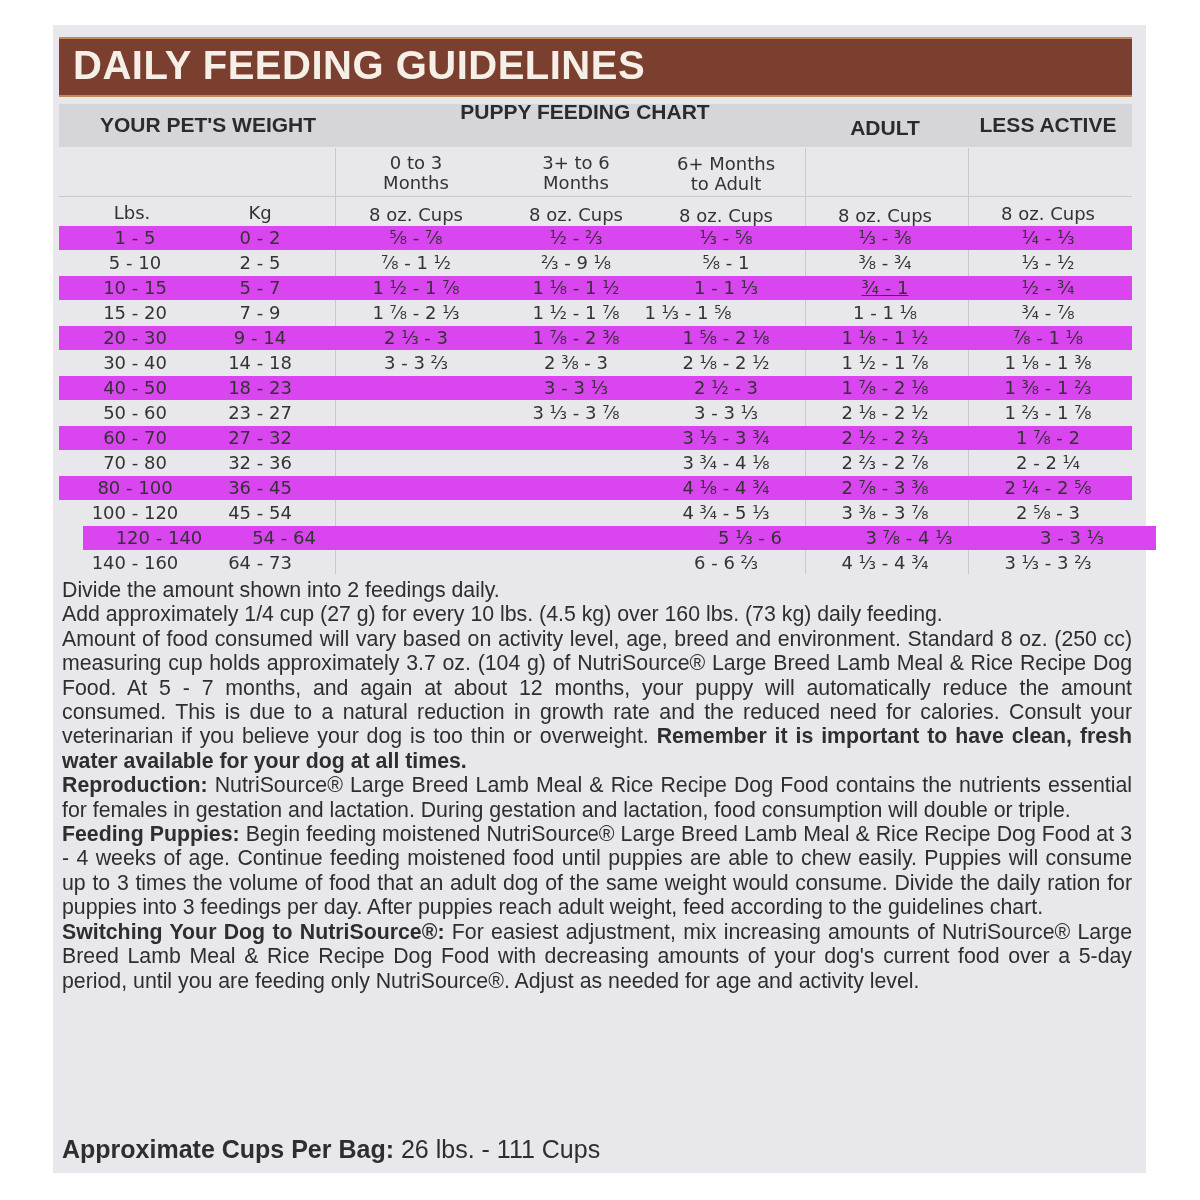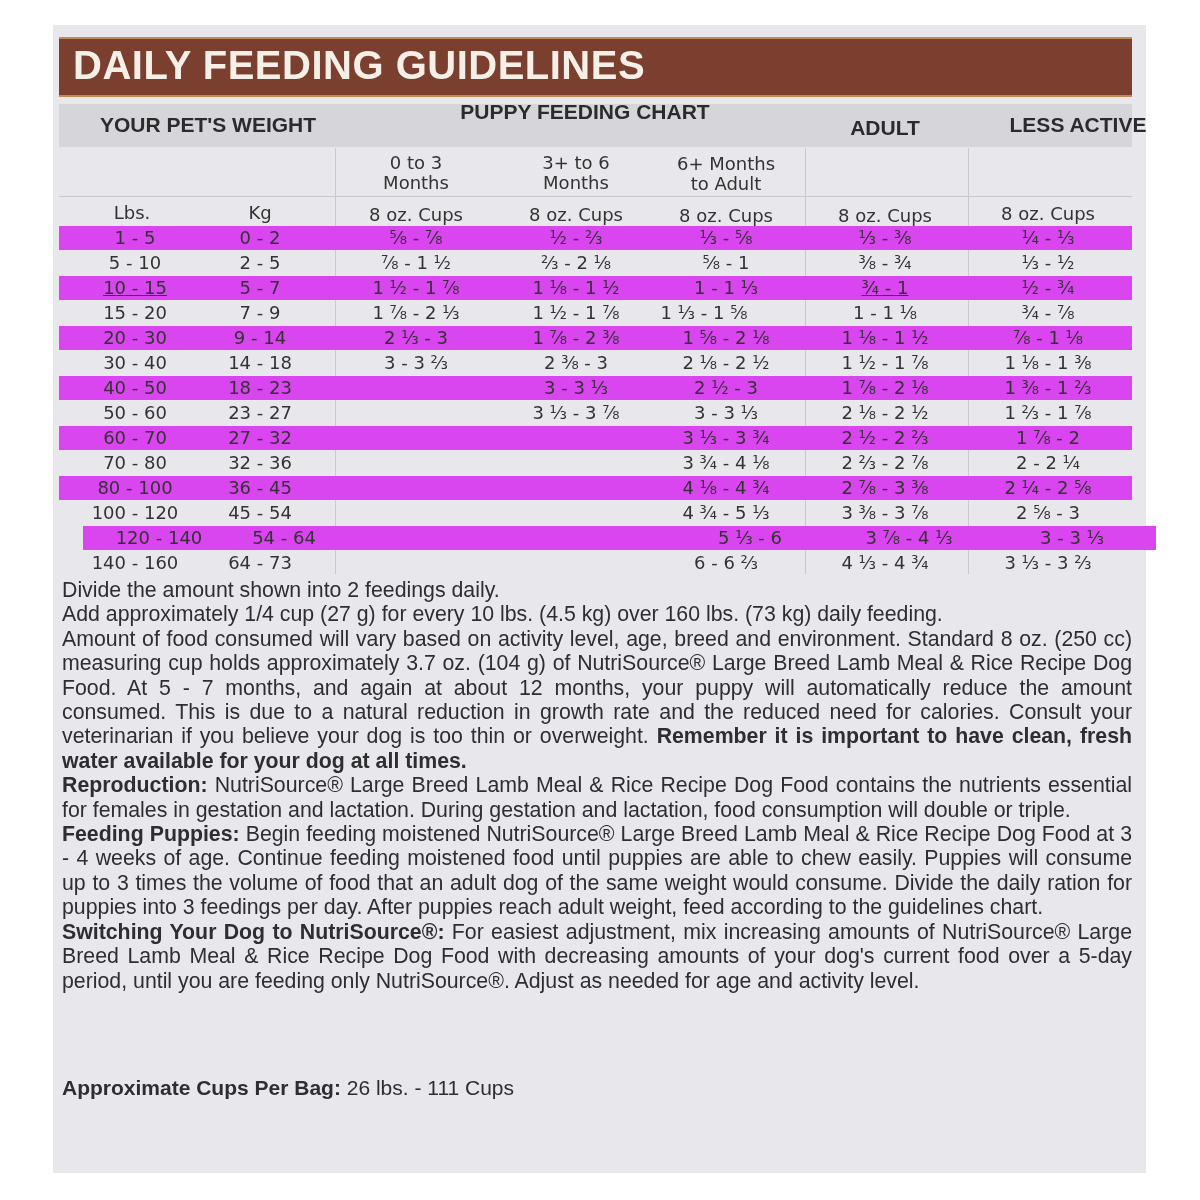--- a/index.html
+++ b/index.html
@@ -11,36 +11,36 @@
   .col-head { position: absolute; top: 113px; font-family: "Liberation Sans", sans-serif; font-weight: bold; font-size: 21px; color: #2b2b2d; white-space: nowrap; transform: translateX(-50%); }
   .vline { position: absolute; width: 1px; background: #c9c8cc; }
   .hline { position: absolute; height: 1px; background: #c9c8cc; }
   .sub-head { position: absolute; font-size: 18px; line-height: 20px; color: #333; text-align: center; transform: translateX(-50%); white-space: nowrap; }
   .row { position: absolute; left: 59px; width: 1073px; height: 24px; }
   .row.shade { background: #d946ef; }
   .cell { position: absolute; top: 0; height: 24px; line-height: 24px; font-size: 18px; color: #333; white-space: nowrap; transform: translateX(-50%); }
   .notes { position: absolute; left: 62px; top: 578px; width: 1070px; font-family: "Liberation Sans", sans-serif; font-size: 21.3px; line-height: 24.4px; color: #2e2e30; }
   .notes p { margin: 0; text-align: justify; text-align-last: left; }
   .notes b { font-weight: bold; }
-  .cups { position: absolute; left: 62px; top: 1076px; font-family: "Liberation Sans", sans-serif; font-size: 21px; color: #2e2e30; white-space: nowrap; }
+  .cups { position: absolute; left: 62px; top: 1135px; font-family: "Liberation Sans", sans-serif; font-size: 25px; color: #2e2e30; white-space: nowrap; }
 </style>
 </head>
 <body>
 
 <div class="panel"></div>
 
 <div class="title-bar">
   <span>DAILY FEEDING GUIDELINES</span>
 </div>
 
 <div class="col-head-band"></div>
 <div class="col-head" style="left:208px;">YOUR PET'S WEIGHT</div>
 <div class="col-head" style="left:585px;top:100px;">PUPPY FEEDING CHART</div>
 <div class="col-head" style="left:885px;top:116px;">ADULT</div>
-<div class="col-head" style="left:1048px;margin-left:30px;">LESS ACTIVE</div>
+<div class="col-head" style="left:1048px;">LESS ACTIVE</div>
 
 <div class="vline" style="left:335px;top:148px;height:426px;"></div>
 <div class="vline" style="left:805px;top:148px;height:426px;"></div>
 <div class="vline" style="left:968px;top:148px;height:426px;"></div>
 <div class="hline" style="left:59px;top:196px;width:1073px;"></div>
 
 <div class="sub-head" style="left:416px;top:153px;">
   <div>0 to 3</div>
   <div>Months</div>
 </div>
@@ -68,40 +68,40 @@
       <div class="cell" style="left: 357px;">⁵⁄₈ - ⁷⁄₈</div>
       <div class="cell" style="left: 517px; text-align: center;">¹⁄₂ - ²⁄₃</div>
       <div class="cell" style="left: 667px;">¹⁄₃ - ⁵⁄₈</div>
       <div class="cell" style="left: 826px;">¹⁄₃ - ³⁄₈</div>
       <div class="cell" style="left: 989px;">¹⁄₄ - ¹⁄₃</div>
     </div>
     <div class="row" style="top: 251px;">
       <div class="cell" style="left: 76px;">5 - 10</div>
       <div class="cell" style="left: 201px;">2 - 5</div>
       <div class="cell" style="left: 357px;">⁷⁄₈ - 1 ¹⁄₂</div>
-      <div class="cell" style="left: 517px;">²⁄₃ - 2 ¹⁄₈</div>
+      <div class="cell" style="left: 517px;">²⁄₃ - 9 ¹⁄₈</div>
       <div class="cell" style="left: 667px;">⁵⁄₈ - 1</div>
       <div class="cell" style="left: 826px;">³⁄₈ - ³⁄₄</div>
       <div class="cell" style="left: 989px;">¹⁄₃ - ¹⁄₂</div>
     </div>
     <div class="row shade" style="top: 276px;">
-      <div class="cell" style="left: 76px; text-decoration: underline;">10 - 15</div>
+      <div class="cell" style="left: 76px;">10 - 15</div>
       <div class="cell" style="left: 201px;">5 - 7</div>
       <div class="cell" style="left: 357px;">1 ¹⁄₂ - 1 ⁷⁄₈</div>
       <div class="cell" style="left: 517px;">1 ¹⁄₈ - 1 ¹⁄₂</div>
       <div class="cell" style="left: 667px;">1 - 1 ¹⁄₃</div>
       <div class="cell" style="left: 826px; text-decoration: underline;">³⁄₄ - 1</div>
       <div class="cell" style="left: 989px;">¹⁄₂ - ³⁄₄</div>
     </div>
     <div class="row" style="top: 301px;">
       <div class="cell" style="left: 76px;">15 - 20</div>
       <div class="cell" style="left: 201px;">7 - 9</div>
       <div class="cell" style="left: 357px;">1 ⁷⁄₈ - 2 ¹⁄₃</div>
       <div class="cell" style="left: 517px;">1 ¹⁄₂ - 1 ⁷⁄₈</div>
-      <div class="cell" style="left: 645px; text-align: center;">1 ¹⁄₃ - 1 ⁵⁄₈</div>
+      <div class="cell" style="left: 629px; text-align: center;">1 ¹⁄₃ - 1 ⁵⁄₈</div>
       <div class="cell" style="left: 826px;">1 - 1 ¹⁄₈</div>
       <div class="cell" style="left: 989px;">³⁄₄ - ⁷⁄₈</div>
     </div>
     <div class="row shade" style="top: 326px;">
       <div class="cell" style="left: 76px;">20 - 30</div>
       <div class="cell" style="left: 201px;">9 - 14</div>
       <div class="cell" style="left: 357px;">2 ¹⁄₃ - 3</div>
       <div class="cell" style="left: 517px;">1 ⁷⁄₈ - 2 ³⁄₈</div>
       <div class="cell" style="left: 667px;">1 ⁵⁄₈ - 2 ¹⁄₈</div>
       <div class="cell" style="left: 826px;">1 ¹⁄₈ - 1 ¹⁄₂</div>

